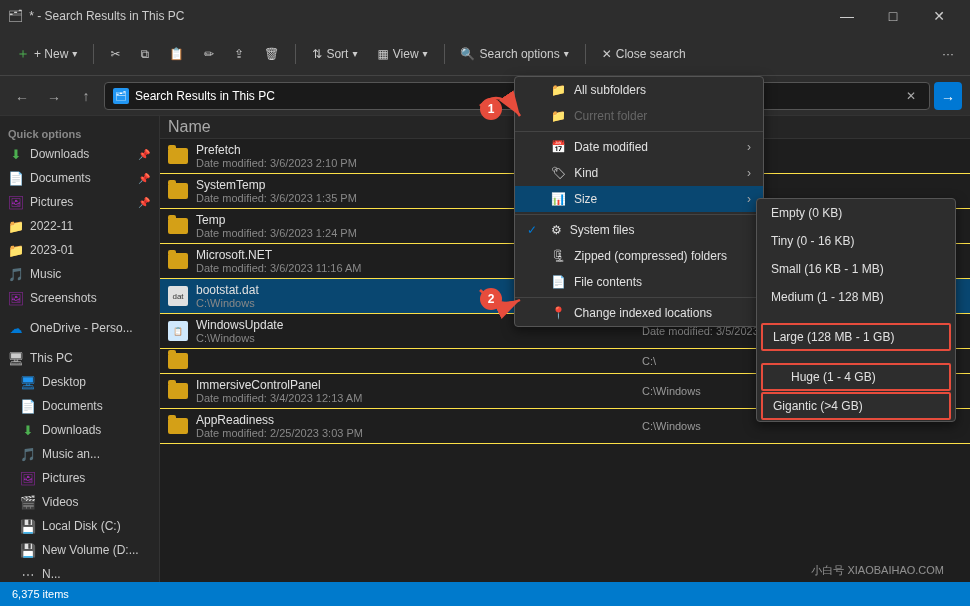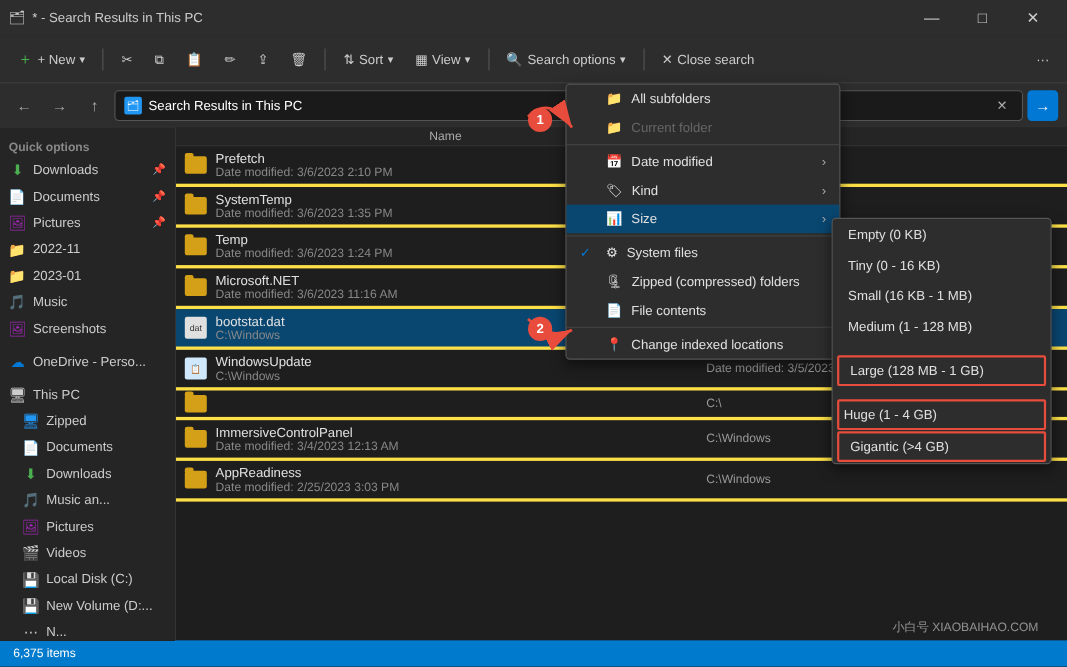--- a/index.html
+++ b/index.html
@@ -124,33 +124,32 @@
     
     .file-list {
       flex: 1;
       background: #1e1e1e;
       overflow-y: auto;
     }
     .file-header {
       display: grid;
       grid-template-columns: 1fr 200px 120px;
       padding: 2px 8px;
-      font-size: 11px;
+      font-size: 16px;
       color: #aaa;
       border-bottom: 1px solid #333;
       background: #252525;
-      text-align: center;
     }
     .file-row {
       display: grid;
       grid-template-columns: 1fr 200px 120px;
       align-items: center;
       padding: 4px 8px;
       font-size: 12px;
-      border-bottom: 3px solid #fde047;
+      border-bottom: 1px solid #fde047;
       cursor: pointer;
     }
     .file-row.selected { background: #094771; }
     .file-name-cell { display: flex; align-items: center; gap: 8px; }
     .folder-icon { width: 20px; height: 16px; background: #d4a017; border-radius: 2px; position: relative; flex-shrink: 0; }
     .folder-icon::before { content: ''; position: absolute; top: -3px; left: 0; width: 8px; height: 4px; background: #d4a017; border-radius: 2px 2px 0 0; }
     .file-icon { width: 20px; height: 20px; background: #e0e0e0; border-radius: 2px; flex-shrink: 0; display: flex; align-items: center; justify-content: center; font-size: 8px; color: #333; }
     .file-name { font-size: 12px; color: #e0e0e0; }
     .file-meta { font-size: 11px; color: #888; }
     .file-date { font-size: 11px; color: #999; }
@@ -366,21 +365,21 @@
         <span class="sidebar-label">OneDrive - Perso...</span>
       </div>
 
       <div class="sidebar-item" style="margin-top:6px;">
         <div class="sidebar-icon">🖥</div>
         <span class="sidebar-label">This PC</span>
       </div>
 
       <div class="sidebar-item" style="padding-left:20px;">
         <div class="sidebar-icon" style="color:#2196f3;">🖥</div>
-        <span class="sidebar-label">Zipped</span>
+        <span class="sidebar-label">Desktop</span>
       </div>
       <div class="sidebar-item" style="padding-left:20px;">
         <div class="sidebar-icon" style="color:#2196f3;">📄</div>
         <span class="sidebar-label">Documents</span>
       </div>
       <div class="sidebar-item" style="padding-left:20px;">
         <div class="sidebar-icon" style="color:#4caf50;">⬇</div>
         <span class="sidebar-label">Downloads</span>
       </div>
       <div class="sidebar-item" style="padding-left:20px;">
@@ -597,21 +596,21 @@
       </div>
     </div>
   </div>
 
   <div class="size-submenu" style="top:198px; left:756px;">
     <div class="size-submenu-item">Empty (0 KB)</div>
     <div class="size-submenu-item">Tiny (0 - 16 KB)</div>
     <div class="size-submenu-item">Small (16 KB - 1 MB)</div>
     <div class="size-submenu-item">Medium (1 - 128 MB)</div>
     <div class="size-submenu-item highlighted" style="border: 2px solid #e74c3c; border-radius:2px; margin:12px 4px; padding:5px 10px;">Large (128 MB - 1 GB)</div>
-    <div class="size-submenu-item highlighted" style="border: 2px solid #e74c3c; border-radius:2px; margin:1px 4px; padding:5px 4px;">Huge (1 - 4 GB)</div>
+    <div class="size-submenu-item highlighted" style="border: 2px solid #e74c3c; border-radius:2px; margin:1px 4px; padding:5px 28px;">Huge (1 - 4 GB)</div>
     <div class="size-submenu-item highlighted" style="border: 2px solid #e74c3c; border-radius:2px; margin:1px 4px; padding:5px 10px;">Gigantic (&gt;4 GB)</div>
   </div>
 
   <div style="position:absolute; top:98px; left:480px; z-index:200; pointer-events:none;">
     <div class="circle-label circle-1">1</div>
   </div>
   <div style="position:absolute; top:288px; left:480px; z-index:200; pointer-events:none;">
     <div class="circle-label circle-2">2</div>
   </div>
 

